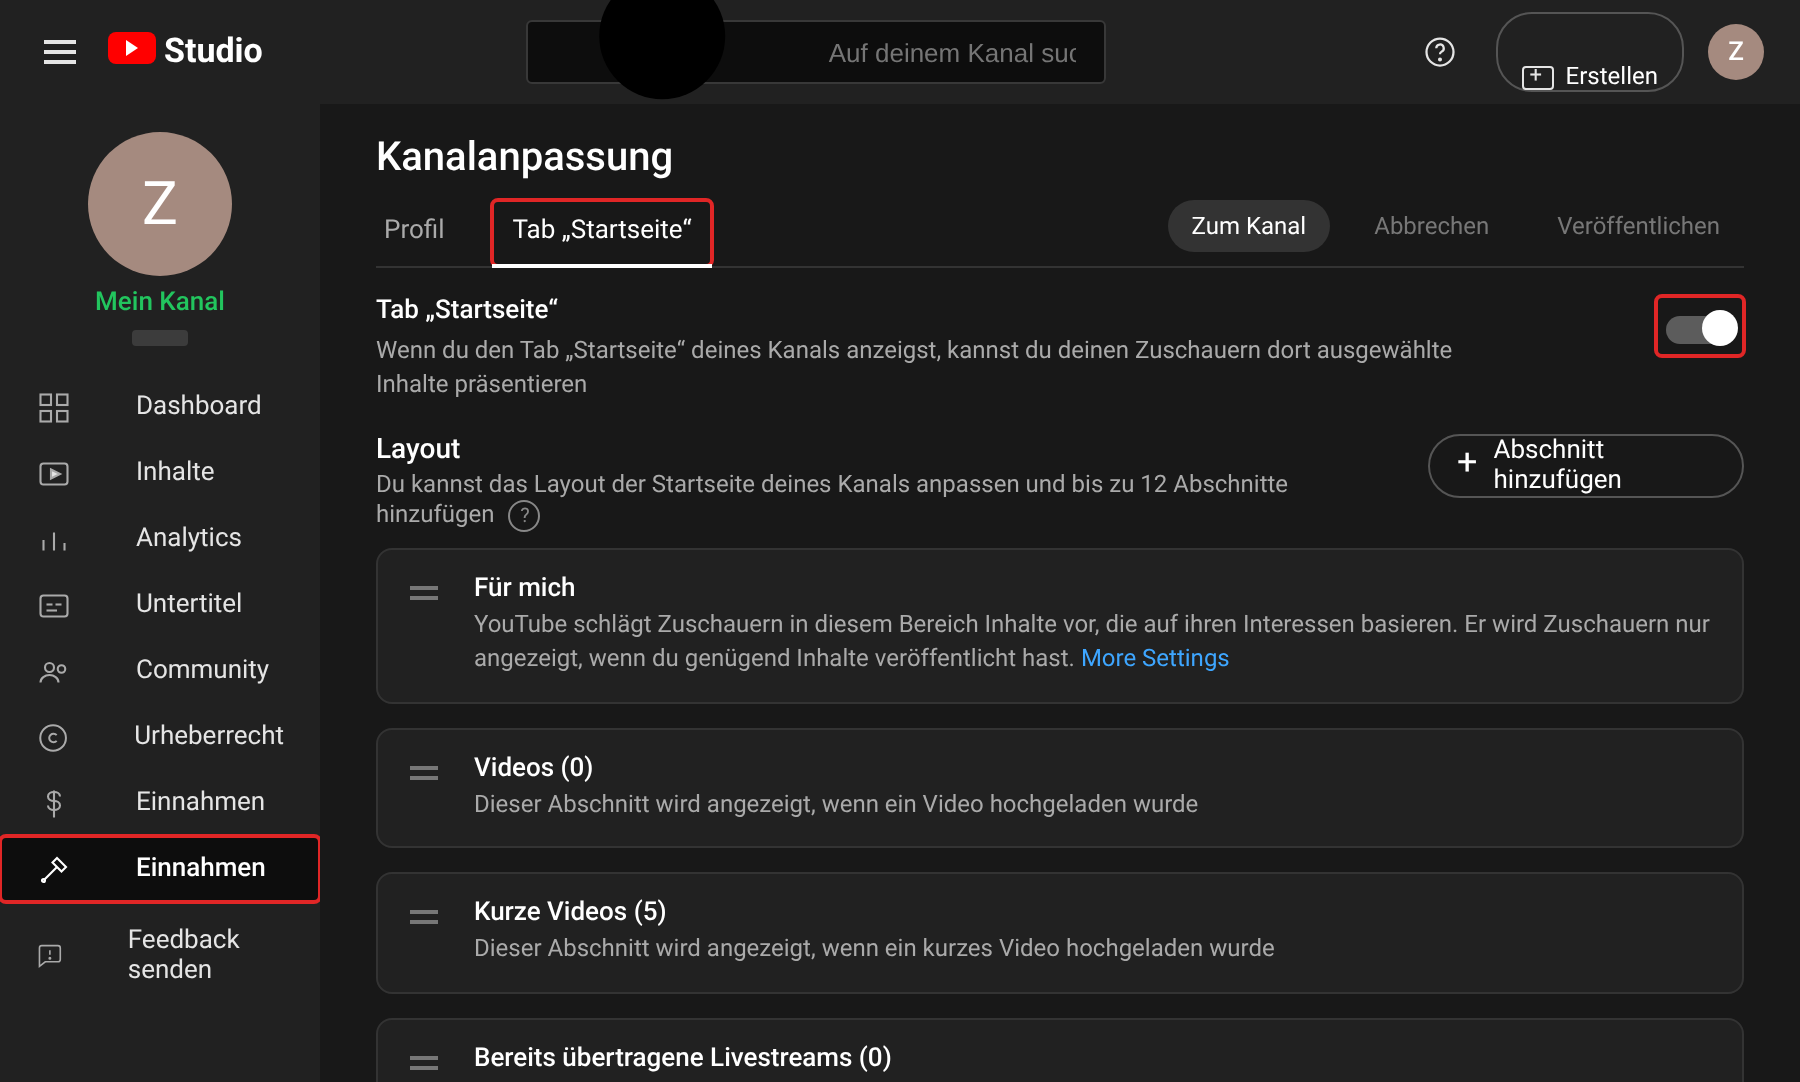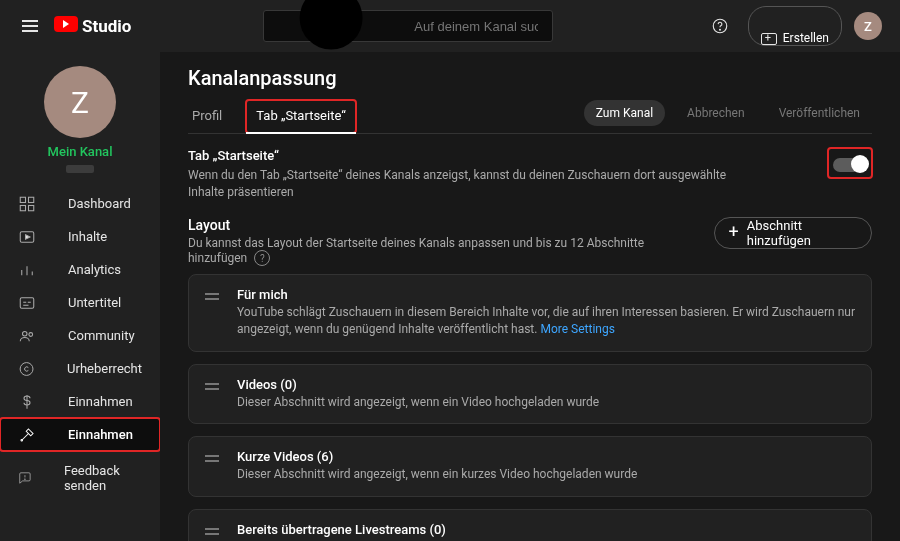--- a/index.html
+++ b/index.html
@@ -278,21 +278,21 @@
           <div class="ct">Videos (0)</div>
           <div class="cd">Dieser Abschnitt wird angezeigt, wenn ein Video hochgeladen wurde</div>
         </div>
       </div>
       <div class="card">
         <div class="drag">
             <span></span>
             <span></span>
           </div>
         <div class="cbody">
-          <div class="ct">Kurze Videos (6)</div>
+          <div class="ct">Kurze Videos (5)</div>
           <div class="cd">Dieser Abschnitt wird angezeigt, wenn ein kurzes Video hochgeladen wurde</div>
         </div>
       </div>
       <div class="card">
         <div class="drag">
             <span></span>
             <span></span>
           </div>
         <div class="cbody">
           <div class="ct">Bereits übertragene Livestreams (0)</div>

